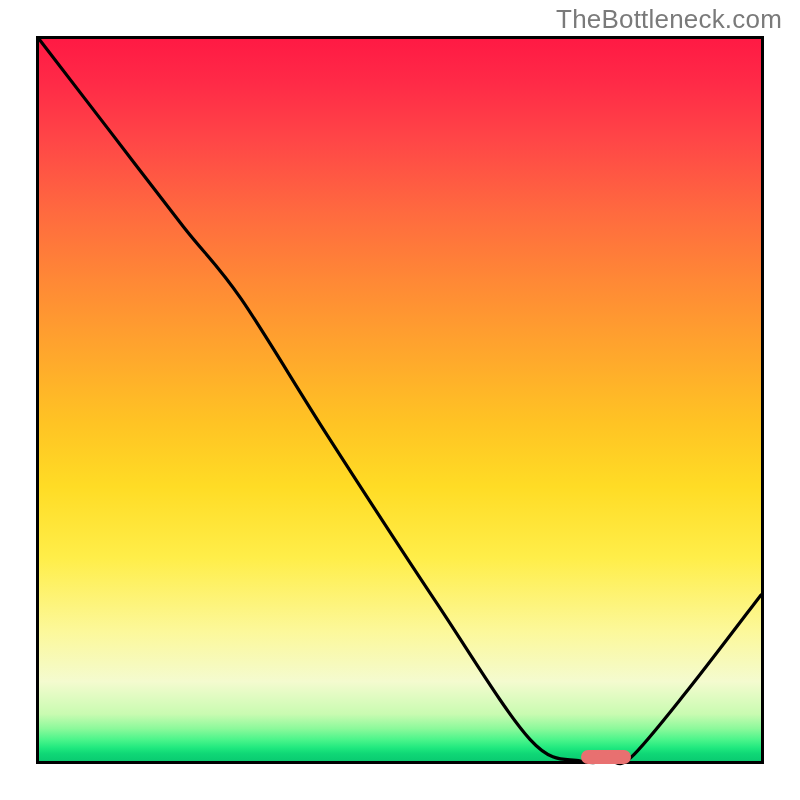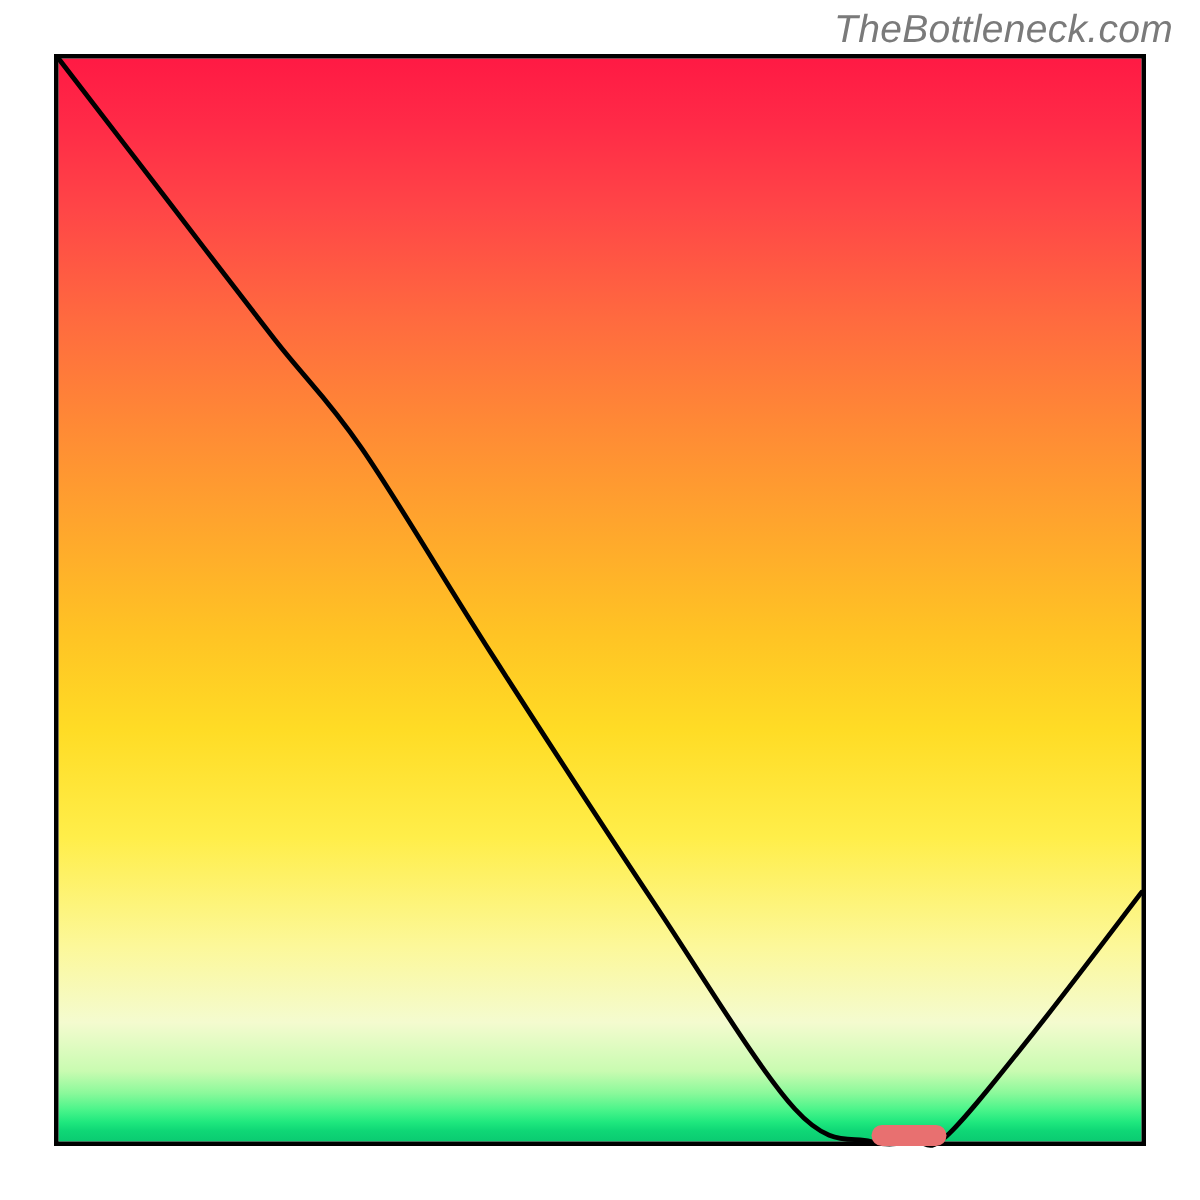--- a/index.html
+++ b/index.html
@@ -8,21 +8,20 @@
     width: 800px;
     height: 800px;
     background: #ffffff;
     font-family: Arial, Helvetica, sans-serif;
     overflow: hidden;
   }
   .wrap {
     position: relative;
     width: 800px;
     height: 712px;
-    font-style: italic;
   }
   .watermark {
     position: absolute;
     top: 4px;
     right: 18px;
     color: #7a7a7a;
     font-size: 26px;
     font-weight: 500;
     letter-spacing: 0.2px;
     z-index: 10;

